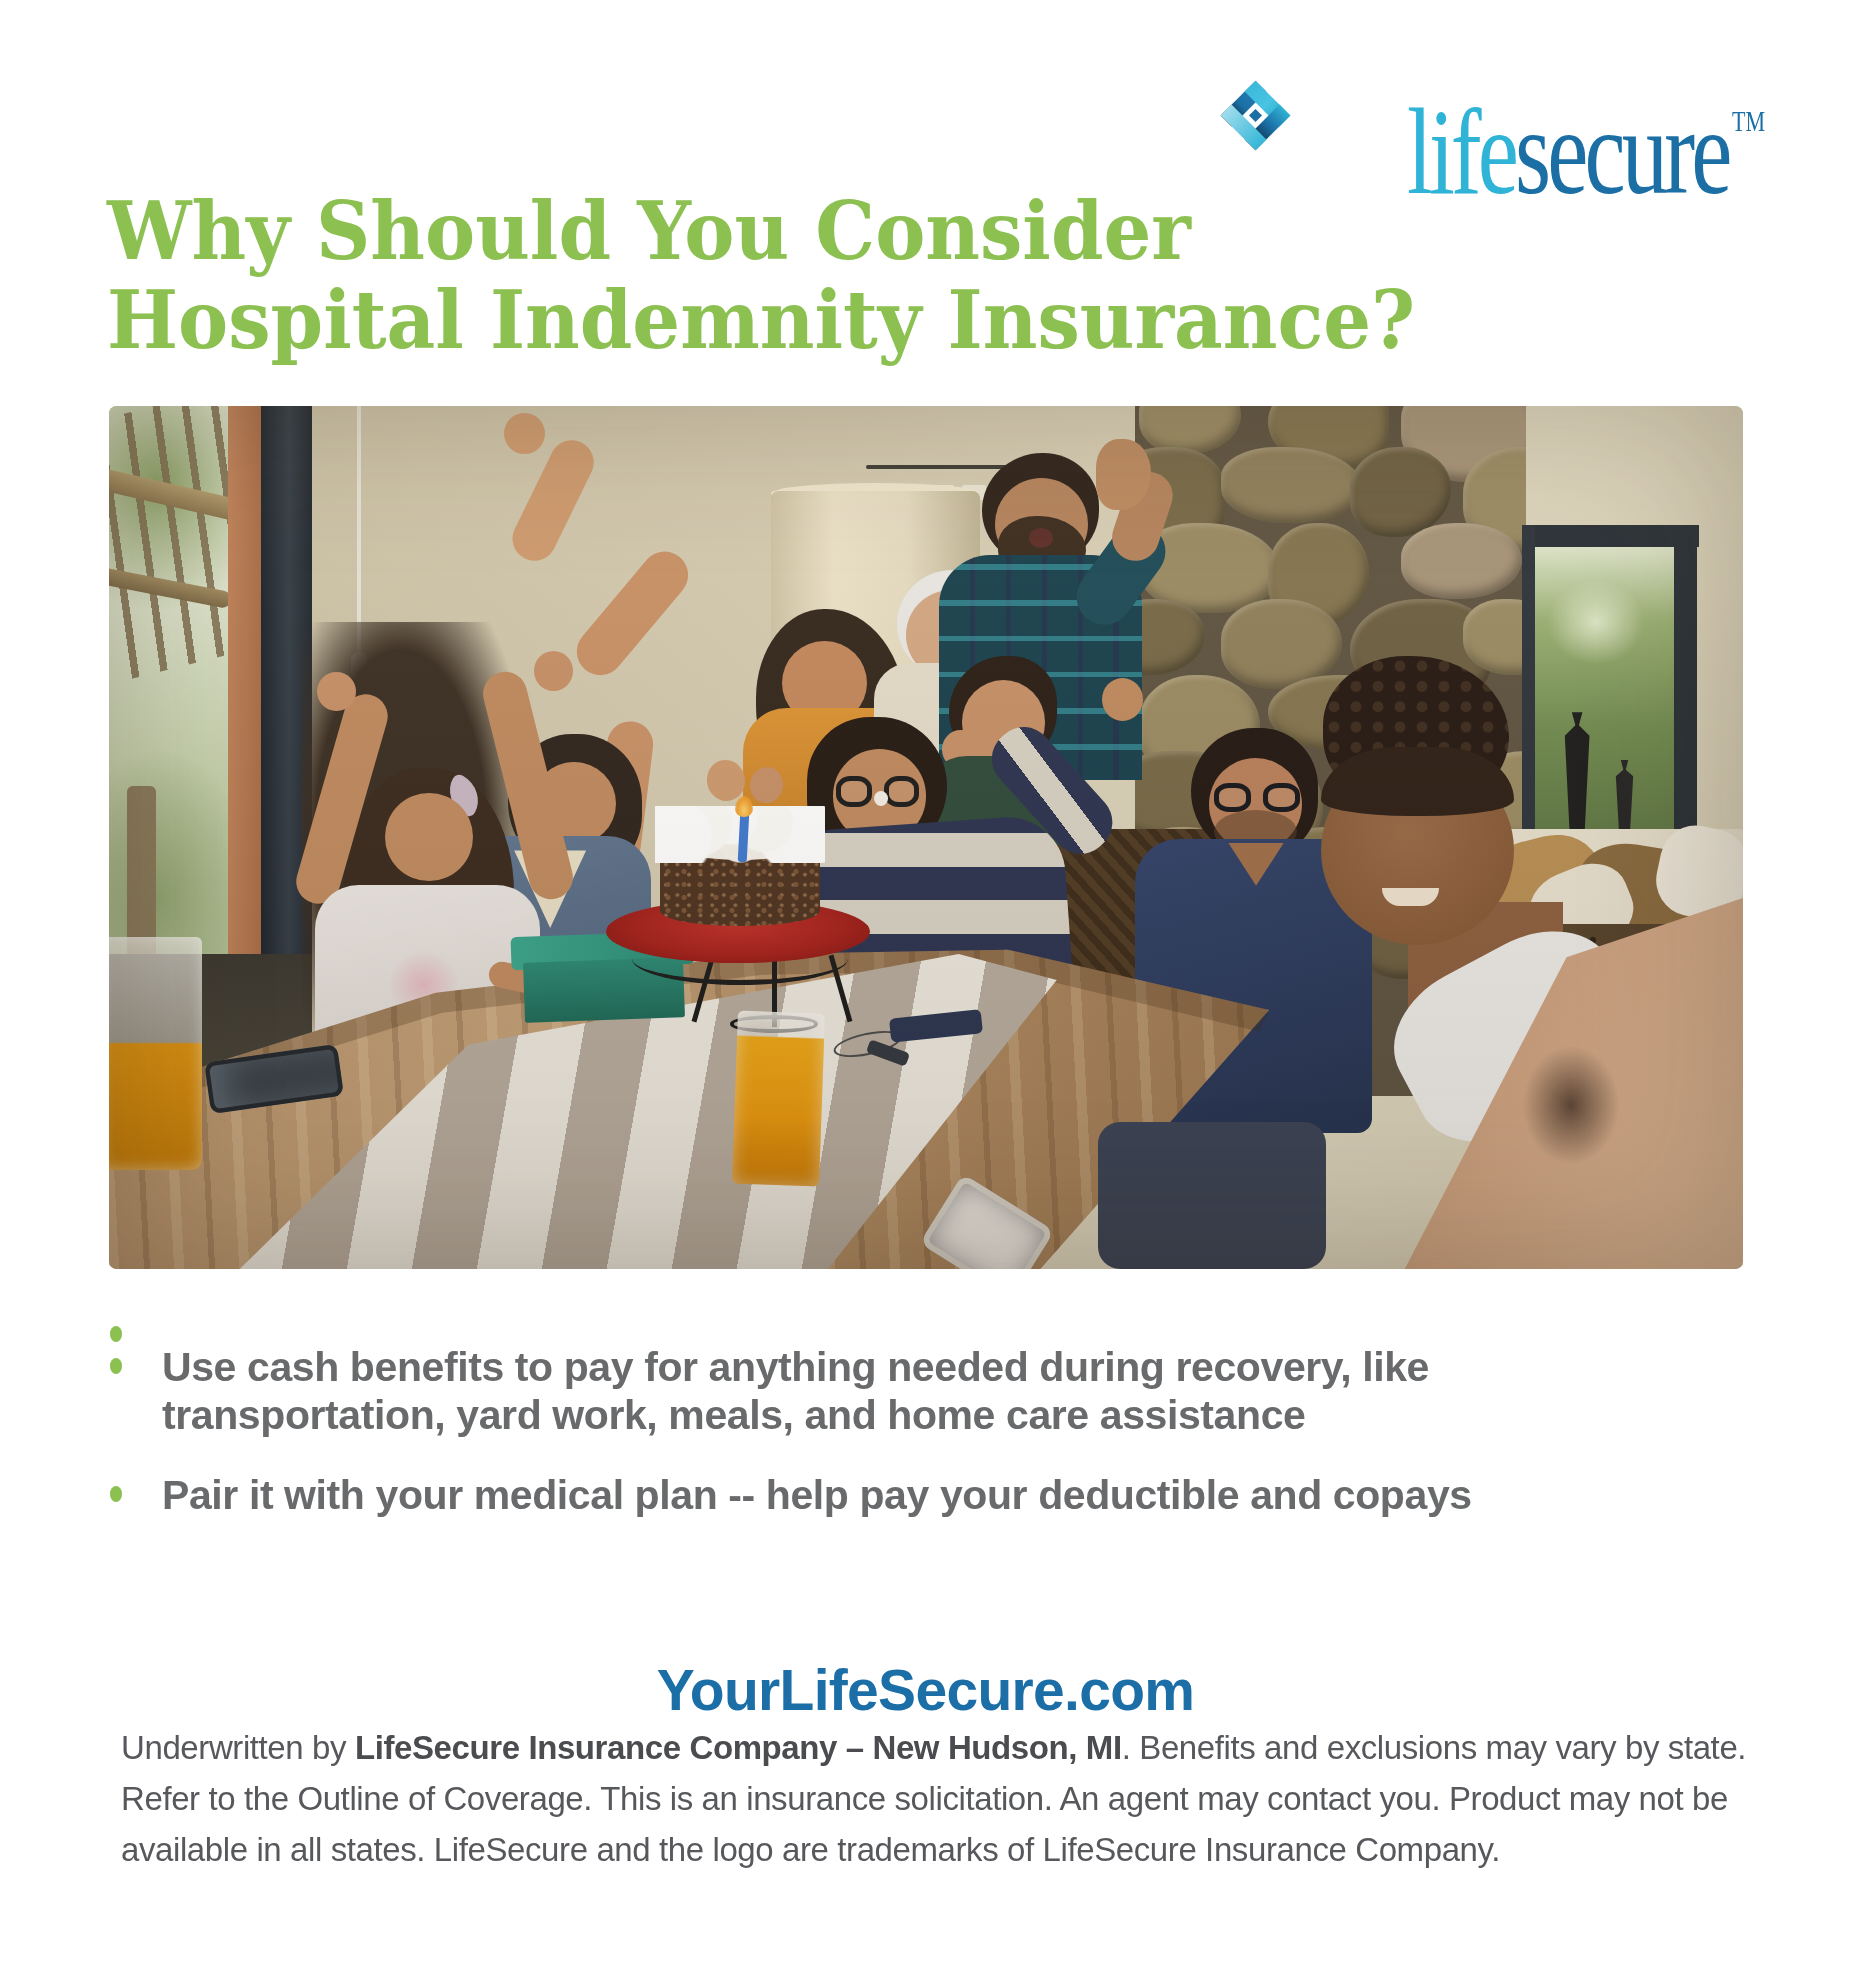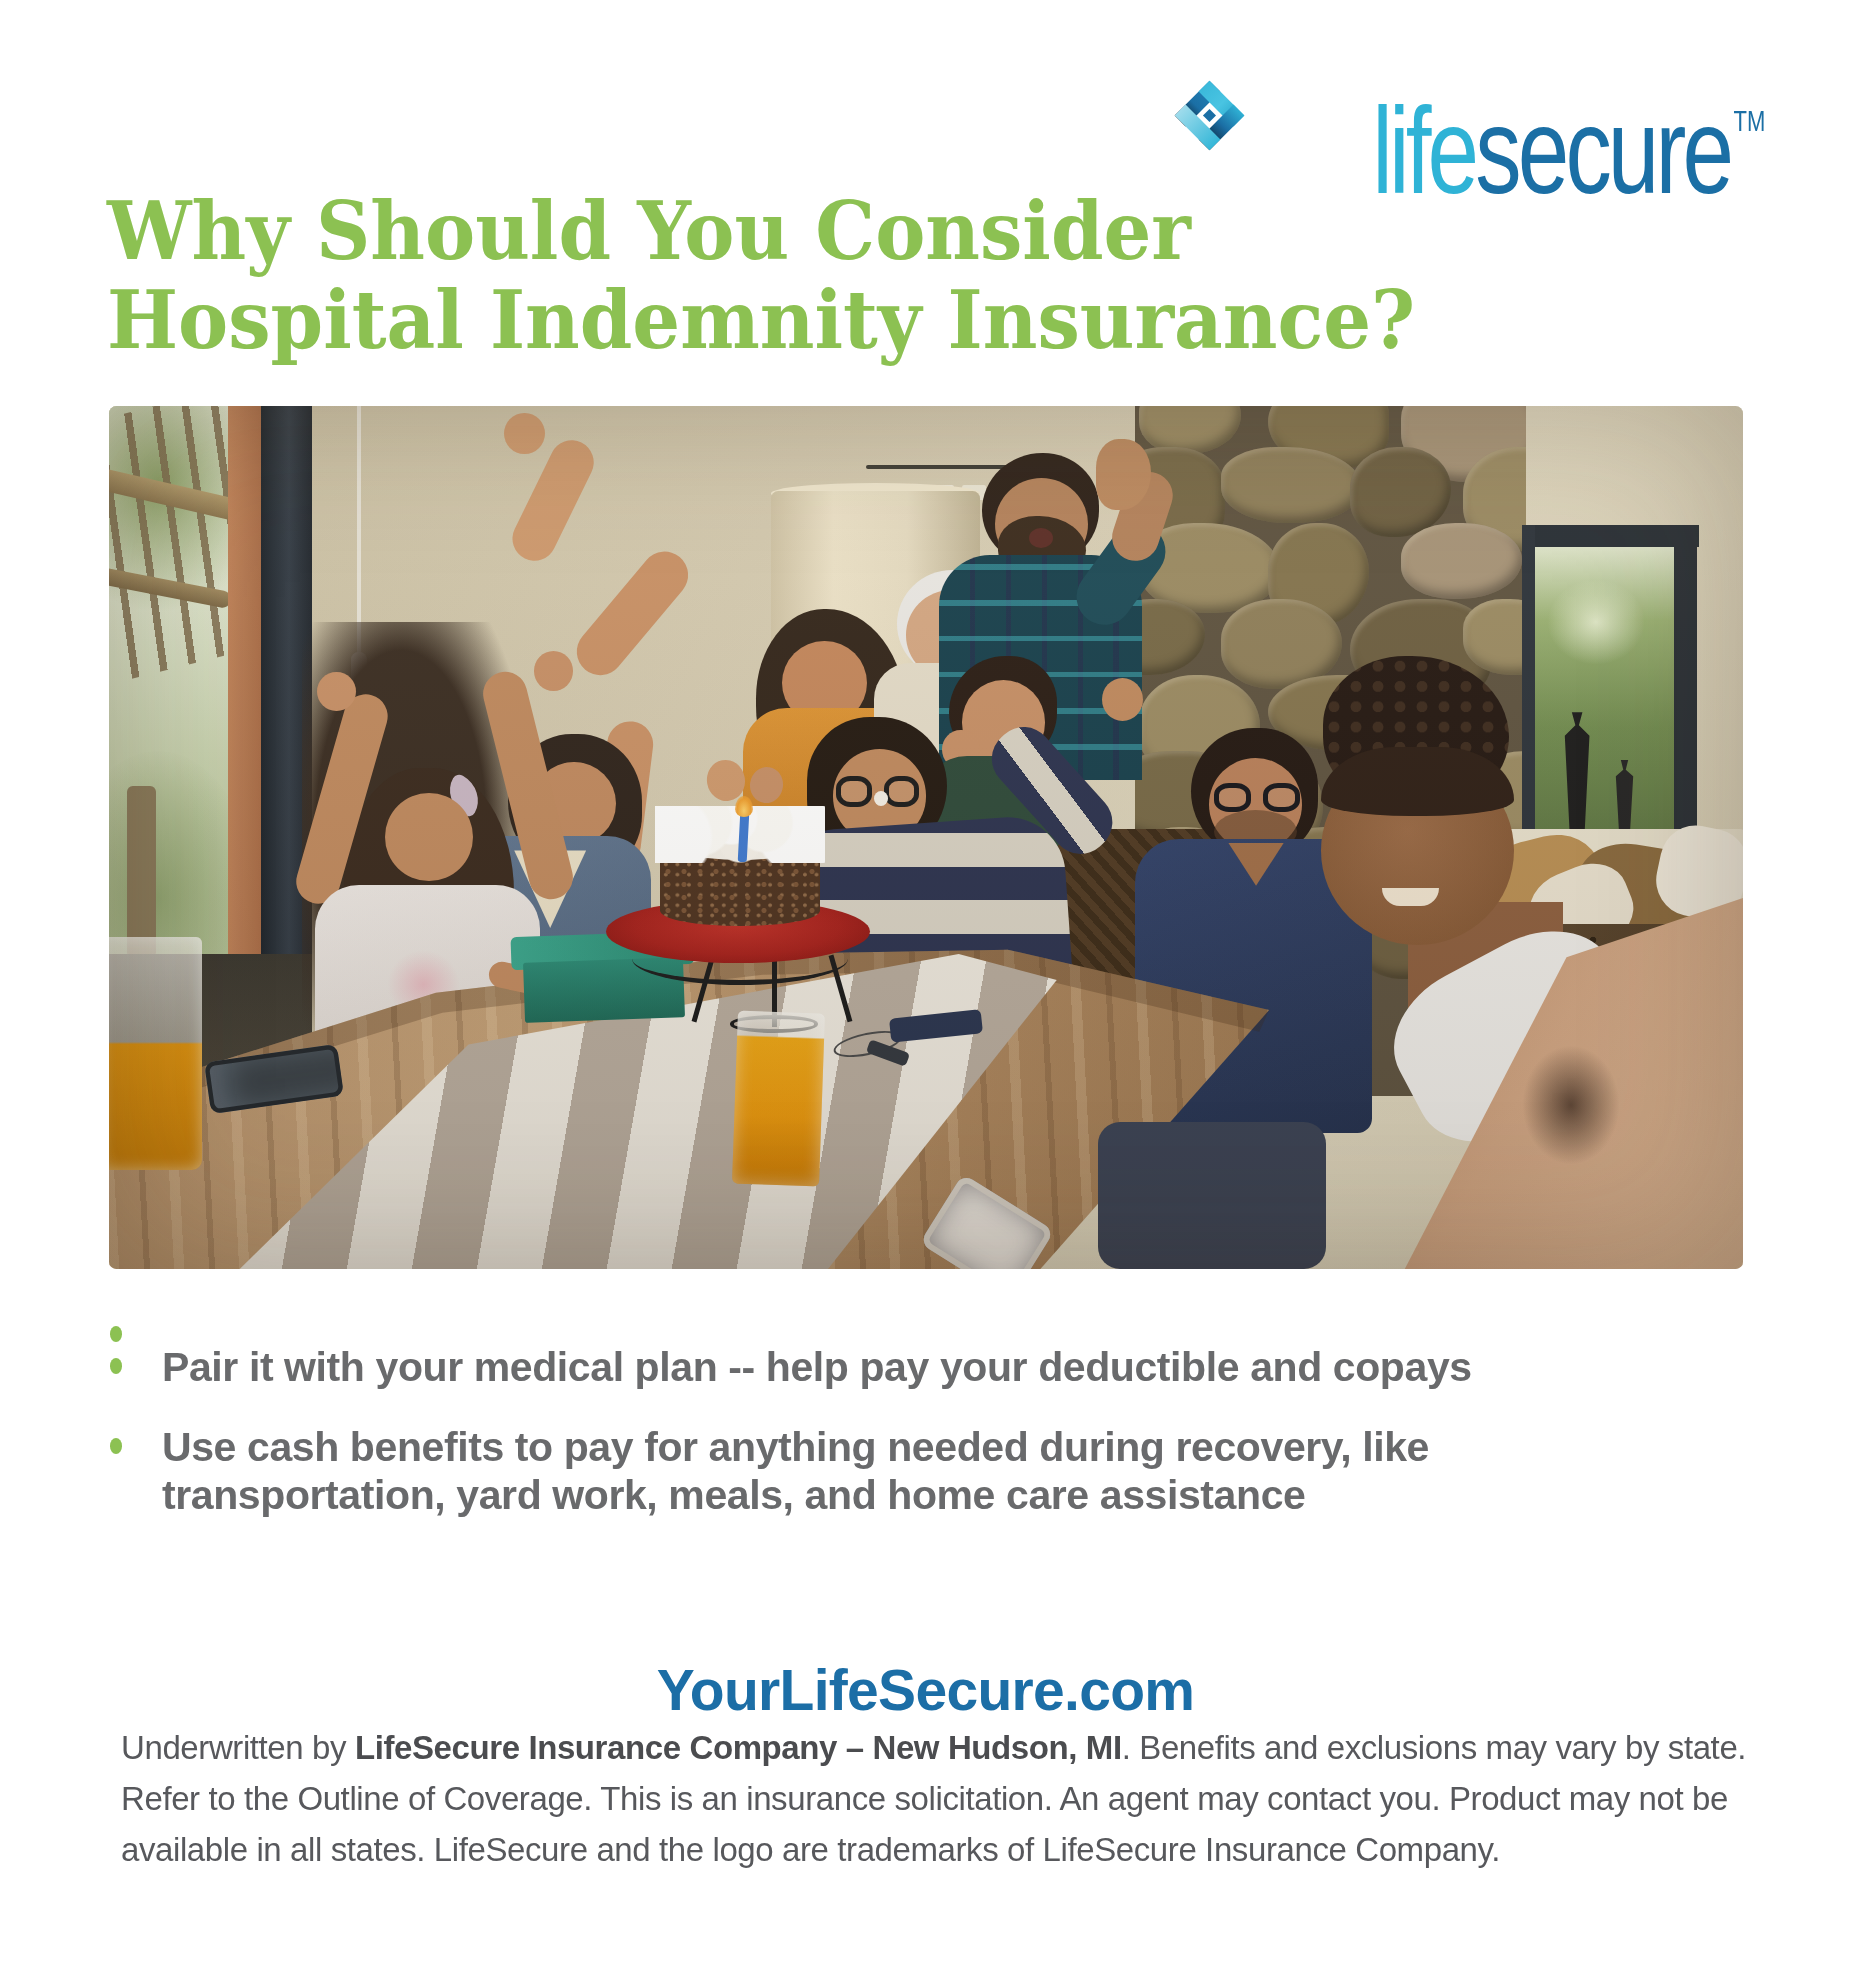--- a/index.html
+++ b/index.html
@@ -1,21 +1,21 @@
 <!DOCTYPE html>
 <html style="font-size:11.6px"><head>
 <meta charset="utf-8">
 <title>LifeSecure Hospital Indemnity Flyer</title>
 <style>
   html,body{margin:0;padding:0;background:#ffffff;}
   .page{position:relative;width:1851px;height:1985px;background:#ffffff;overflow:hidden;
         font-family:"Liberation Sans", sans-serif;}
 
   
-  .logo{position:absolute;top:67px;right:86px;display:flex;align-items:flex-start;}
+  .logo{position:absolute;top:67px;right:86px;display:flex;align-items:flex-start;font-family:Liberation Serif, serif;}
   .logo-diamond{width:77px;height:77px;margin-top:10.2px;}
   .logo-text{white-space:nowrap;font-size:122px;line-height:109px;letter-spacing:-5.1px;
              transform:scaleX(.76);transform-origin:right top;font-weight:normal;}
   .lt-life{color:#2fb3d6;}
   .lt-secure{color:#1b6fa5;}
   .lt-tm{font-size:29px;letter-spacing:0;color:#1b6fa5;vertical-align:62px;margin-left:4.4px;}
 
   
   .heading{position:absolute;left:107px;top:187px;margin:0;color:#8cc152;
            font-family:"DejaVu Serif", serif;font-weight:bold;font-size:80px;line-height:89px;
@@ -468,22 +468,22 @@
     <div class="sw-tank"></div>
     <div class="face sw-face"></div>
     <div class="sw-hairline"></div>
     <div class="sw-smile"></div>
     <div class="sw-arm"></div>
     <div class="sw-tattoo"></div>
   </div>
 
   <ul class="bullets">
     <li><span class="dot"></span></li>
+    <li><span class="dot"></span><span>Use cash benefits to pay for anything needed during recovery, like transportation, yard work, meals, and home care assistance</span></li>
     <li><span class="dot"></span><span>Pair it with your medical plan -- help pay your deductible and copays</span></li>
-    <li><span class="dot"></span><span>Use cash benefits to pay for anything needed during recovery, like transportation, yard work, meals, and home care assistance</span></li>
   </ul>
 
   <div class="website">YourLifeSecure.com</div>
 
   <p class="disclaimer"><span>Underwritten by </span><strong>LifeSecure Insurance Company – New Hudson, MI</strong><span>. Benefits and exclusions may vary by state. Refer to the Outline of Coverage. This is an insurance solicitation. An agent may contact you. Product may not be available in all states. LifeSecure and the logo are trademarks of LifeSecure Insurance Company.</span></p>
 
 </div>
 
 
 </body></html>

